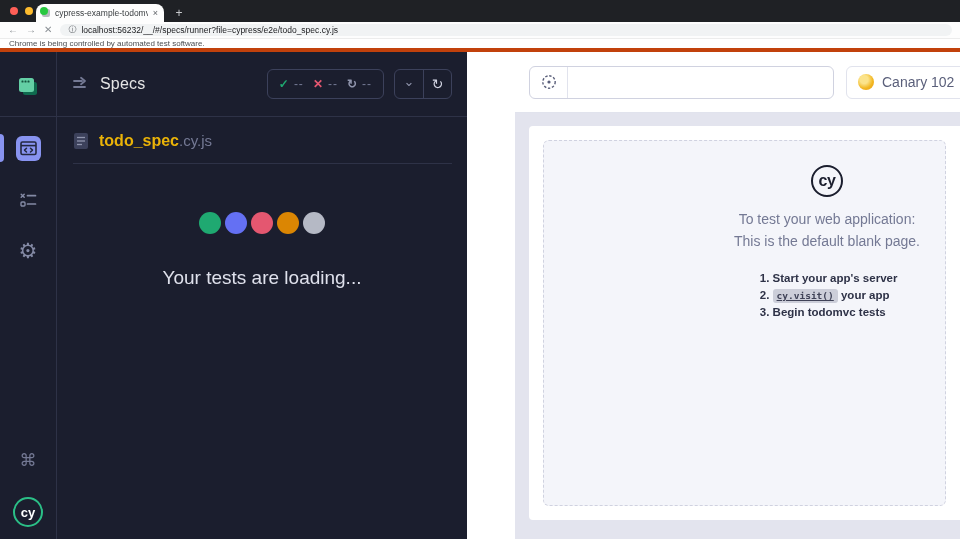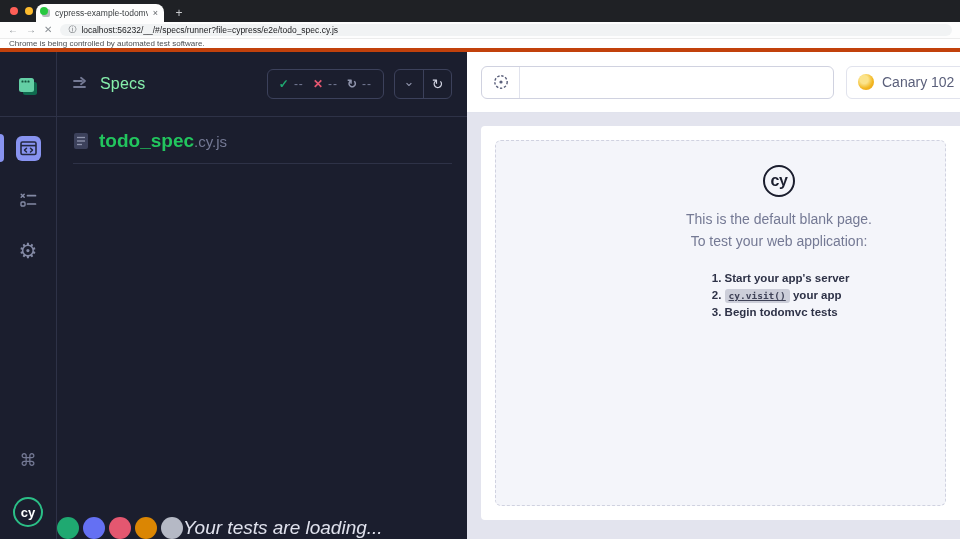--- a/index.html
+++ b/index.html
@@ -34,41 +34,41 @@
   .sb-item.active::before { content:""; position:absolute; left:0; top:9px; width:4px; height:28px; background:#8893f0; border-radius:0 4px 4px 0; }
   .glyph-gray { color:#848aa5; }
   .gear-glyph { font-size:21px; line-height:1; }
   .sb-spacer { flex:1; }
   .command-glyph { font-size:17px; color:#747994; }
   .cy-badge { width:30px; height:30px; border-radius:50%; border:2px solid #2bbf87; color:#fff; font-size:13px; font-weight:700; display:flex; align-items:center; justify-content:center; margin:14px 0 12px; }
 
   
   .spec-panel { width:410px; flex:0 0 410px; background:#1b1e2e; display:flex; flex-direction:column; }
   .spec-header { height:65px; flex:0 0 65px; border-bottom:1px solid #2e3247; display:flex; align-items:center; padding:0 15px; gap:10px; }
-  .spec-title { font-size:16px; color:#86efac; letter-spacing:.2px; flex:1; }
+  .spec-title { font-size:16px; color:#e5e5e5; letter-spacing:.2px; flex:1; }
   .stats-pill { border:1px solid #3c415b; border-radius:6px; height:30px; display:flex; align-items:center; padding:0 11px; gap:9px; }
   .stat { display:flex; align-items:center; gap:5px; font-size:12px; }
   .stat .sg { font-size:12px; font-weight:700; line-height:1; }
   .stat .sv { color:#747994; letter-spacing:1px; }
   .btn-group { border:1px solid #3c415b; border-radius:6px; height:30px; display:flex; align-items:stretch; overflow:hidden; }
   .btn-cell { width:28px; display:flex; align-items:center; justify-content:center; color:#d0d2e0; }
   .btn-cell + .btn-cell { border-left:1px solid #3c415b; }
   .chev-glyph { font-size:13px; line-height:.6; margin-top:-4px; color:#9095ad; }
   .refresh-glyph { font-size:14px; line-height:1; }
   .file-row { height:47px; flex:0 0 47px; display:flex; align-items:center; padding:0 16px; gap:10px; position:relative; }
   .file-row::after { content:""; position:absolute; left:16px; right:15px; bottom:0; height:1px; background:#2e3247; }
-  .file-name { font-size:19px; color:#22c55e; font-weight:700; }
+  .file-name { font-size:16px; color:#eab308; font-weight:700; }
   .file-ext { font-size:15px; color:#747994; font-weight:400; }
-  .loading-wrap { flex:1; display:flex; align-items:flex-end;font-style:italic; }
+  .loading-wrap { flex:1; display:flex; flex-direction:column; align-items:center; }
   .dots { margin-top:48px; display:flex; gap:4px; }
   .dots span { width:22px; height:22px; border-radius:50%; display:block; }
   .loading-text { margin-top:33px; font-size:19px; color:#dfe1ec; }
 
   
-  .runner { flex:1; min-width:0; background:#e3e4ee; display:flex; flex-direction:column; overflow:hidden; }
+  .runner { flex:1; min-width:0; background:#e3e4ee; display:flex; flex-direction:column; overflow:hidden;margin-left:48px; }
   .runner-header { height:61px; flex:0 0 61px; background:#fff; display:flex; align-items:center; padding:0 0 0 14px; gap:12px; border-bottom:1px solid #e1e3ed; }
   .url-container { flex:1; height:33px; border:1px solid #d0d2e0; border-radius:6px; background:#fff; display:flex; overflow:hidden; }
   .selector-cell { width:38px; flex:0 0 38px; border-right:1px solid #e1e3ed; display:flex; align-items:center; justify-content:center; }
   .runner-url-input { flex:1; border:none; outline:none; font-size:13px; color:#2e3247; padding:0 10px; font-family:"Liberation Sans", sans-serif; background:transparent; }
   .browser-btn { height:33px; width:126px; flex:0 0 126px; margin-right:-12px; border:1px solid #e1e3ed; border-radius:6px; background:#fff; display:flex; align-items:center; padding:0 11px; gap:8px; }
   .canary-dot { width:16px; height:16px; border-radius:50%; background:radial-gradient(circle at 38% 35%, #fbe38a 0 28%, #f2b824 60%, #e8960c 100%); flex:0 0 16px; }
   .browser-label { font-size:14px; color:#5a5f7a; white-space:nowrap; }
 
   .viewport { flex:1; padding:13px 0 19px 14px; min-height:0; }
   .page-card { background:#fff; height:100%; border-radius:4px 0 0 4px; padding:14px; }
@@ -233,22 +233,22 @@
       </div>
 
       <div class="viewport">
         <div class="page-card">
           <div class="blank-page">
             <div class="blank-content">
               <div class="cy-logo-big">
                 <span>cy</span>
               </div>
               <div class="blank-heading">
+                <div>To test your web application:</div>
                 <div>This is the default blank page.</div>
-                <div>To test your web application:</div>
               </div>
               <div class="blank-steps">
                 <ol>
                   <li><span>Start your app's server</span></li>
                   <li><span class="code-chip">cy.visit()</span><span> your app</span></li>
                   <li><span>Begin todomvc tests</span></li>
                 </ol>
               </div>
             </div>
           </div>

